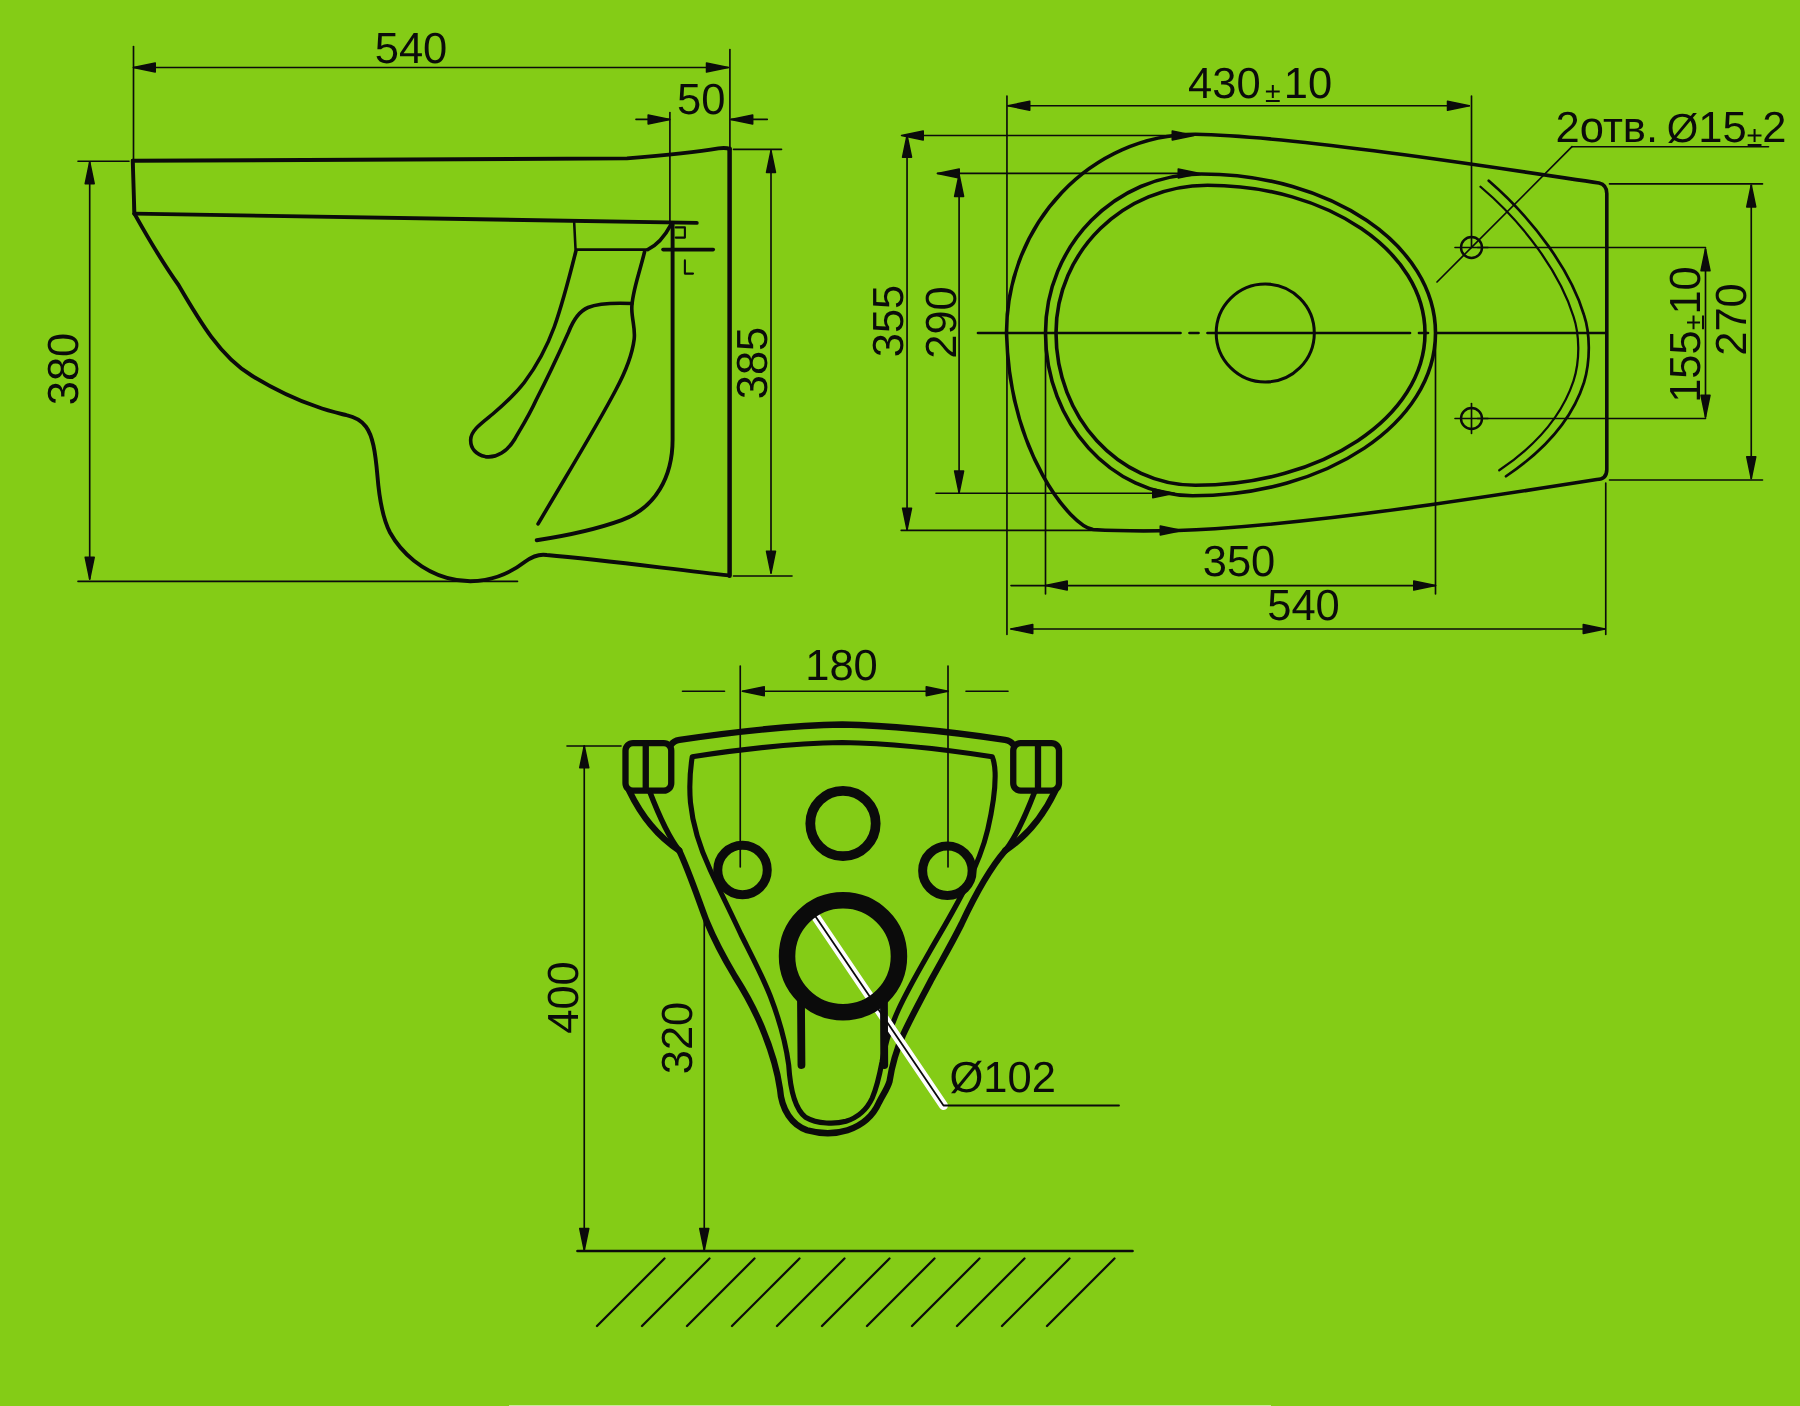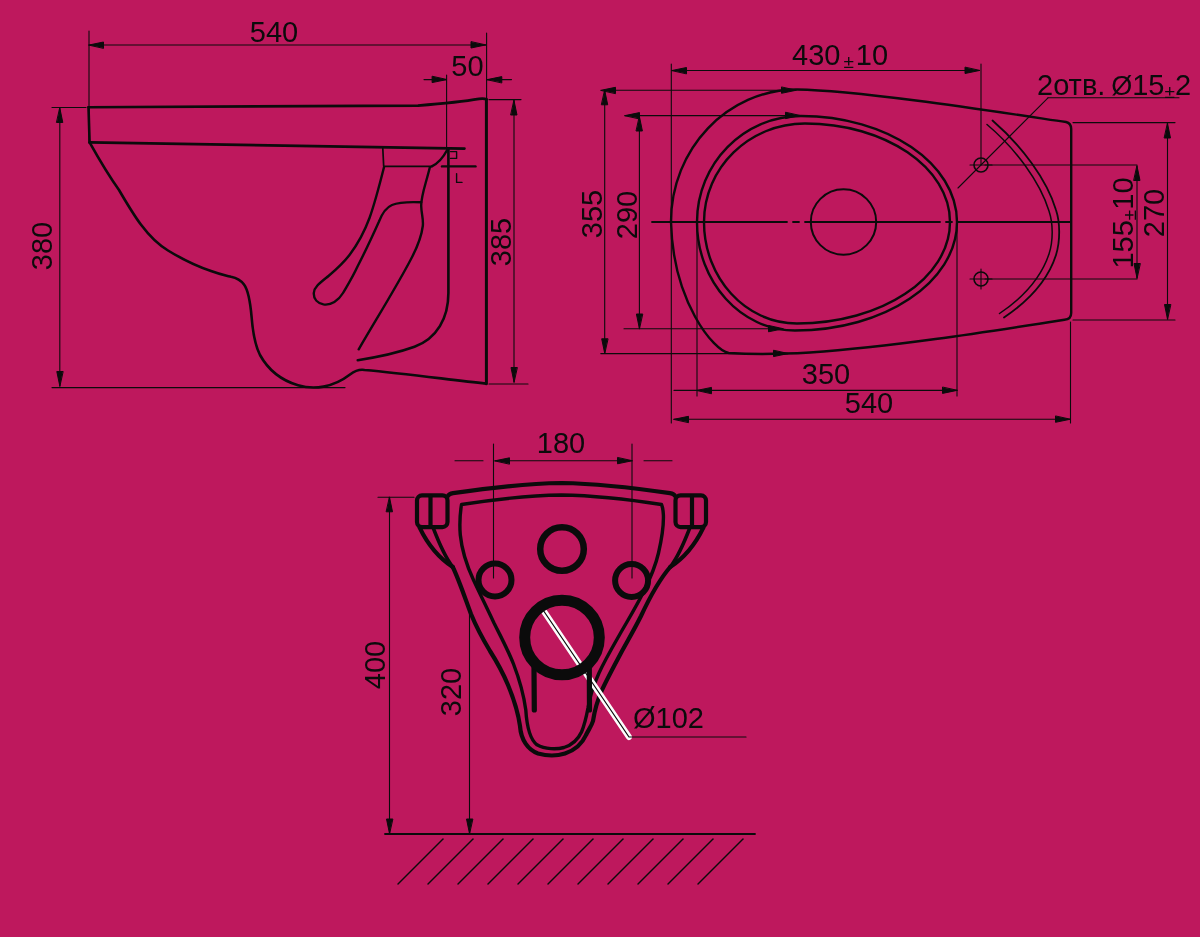--- a/index.html
+++ b/index.html
@@ -1,16 +1,16 @@
 <!DOCTYPE html>
 <html><head>
 <meta charset="utf-8">
 <style>
   html,body{margin:0;padding:0;background:#fff;}
-  .wrap{width:1200px;height:937px;position:relative;background:#be185d;}
+  .wrap{width:1200px;height:937px;position:relative;background:#84cc16;}
   svg{position:absolute;top:0;left:0;}
   text{font-family:"Liberation Sans",sans-serif;fill:#0b0b0b;}
 </style>
 </head>
 <body>
 <div class="wrap">
 <svg width="1200" height="937" viewBox="0 0 1200 937">
 <defs>
   <path id="arr" d="M0,0 L-14.5,3 L-14.5,-3 Z" fill="#0b0b0b"></path>
 </defs>

